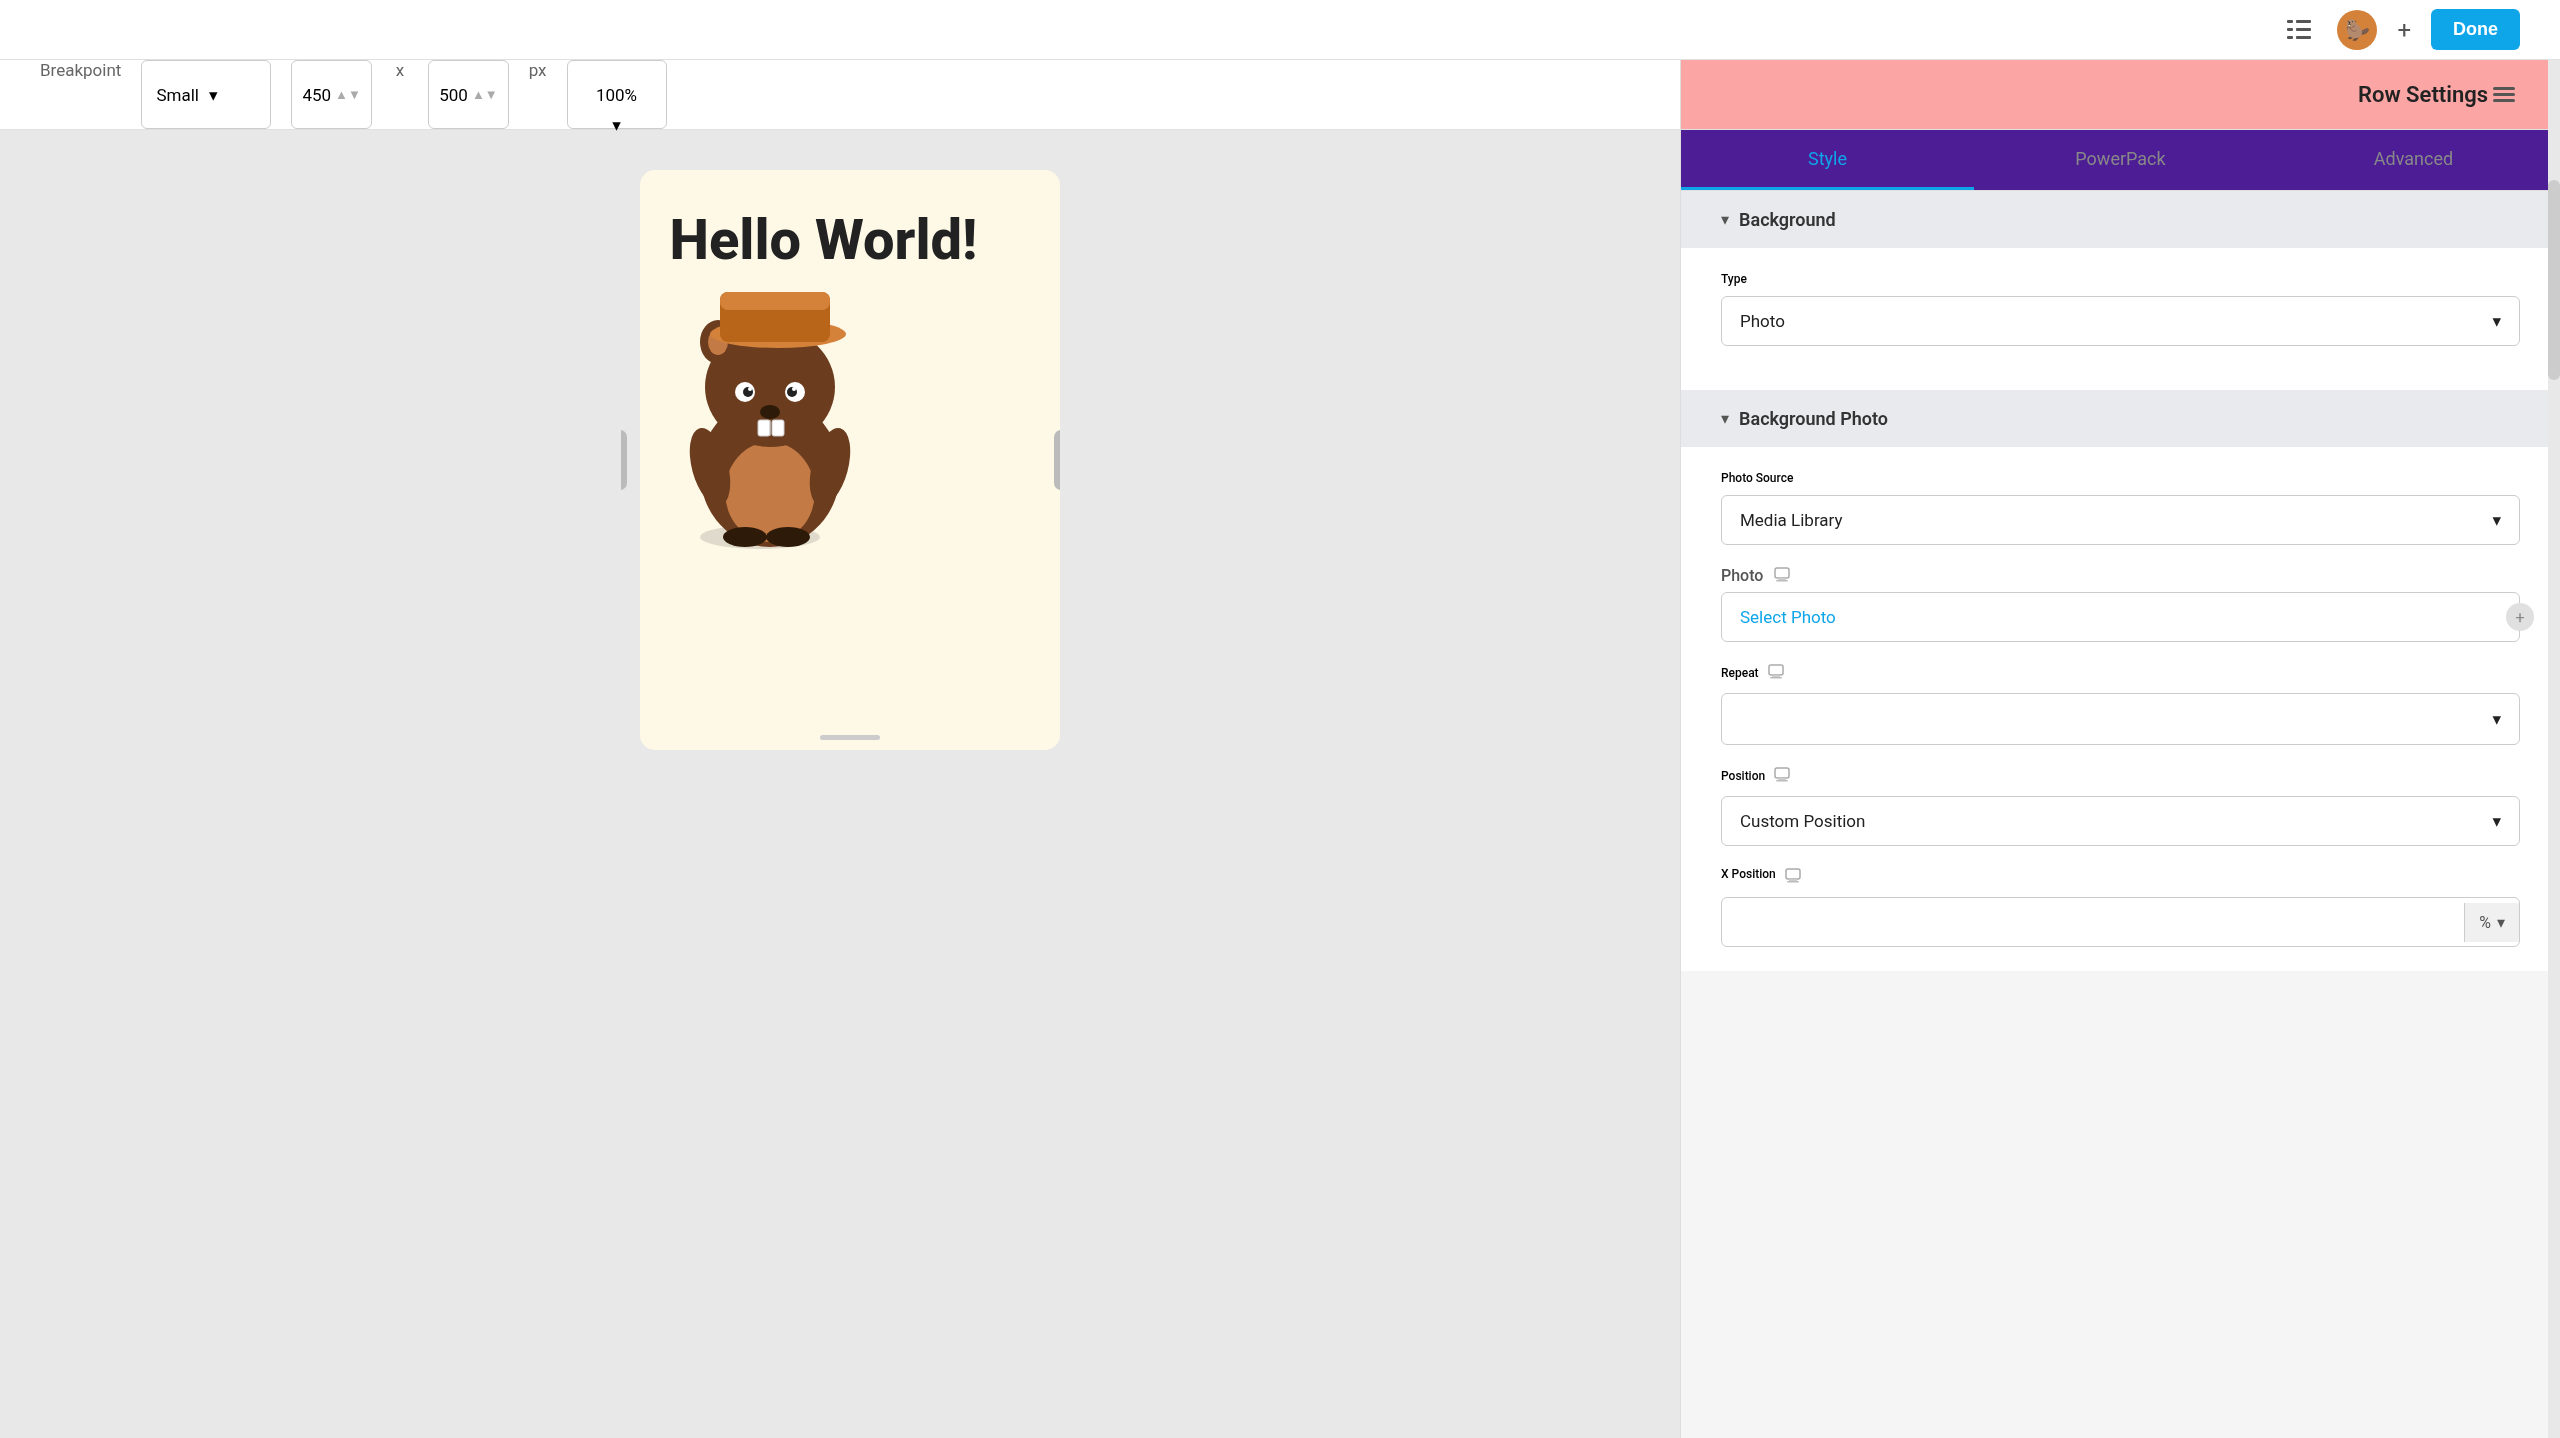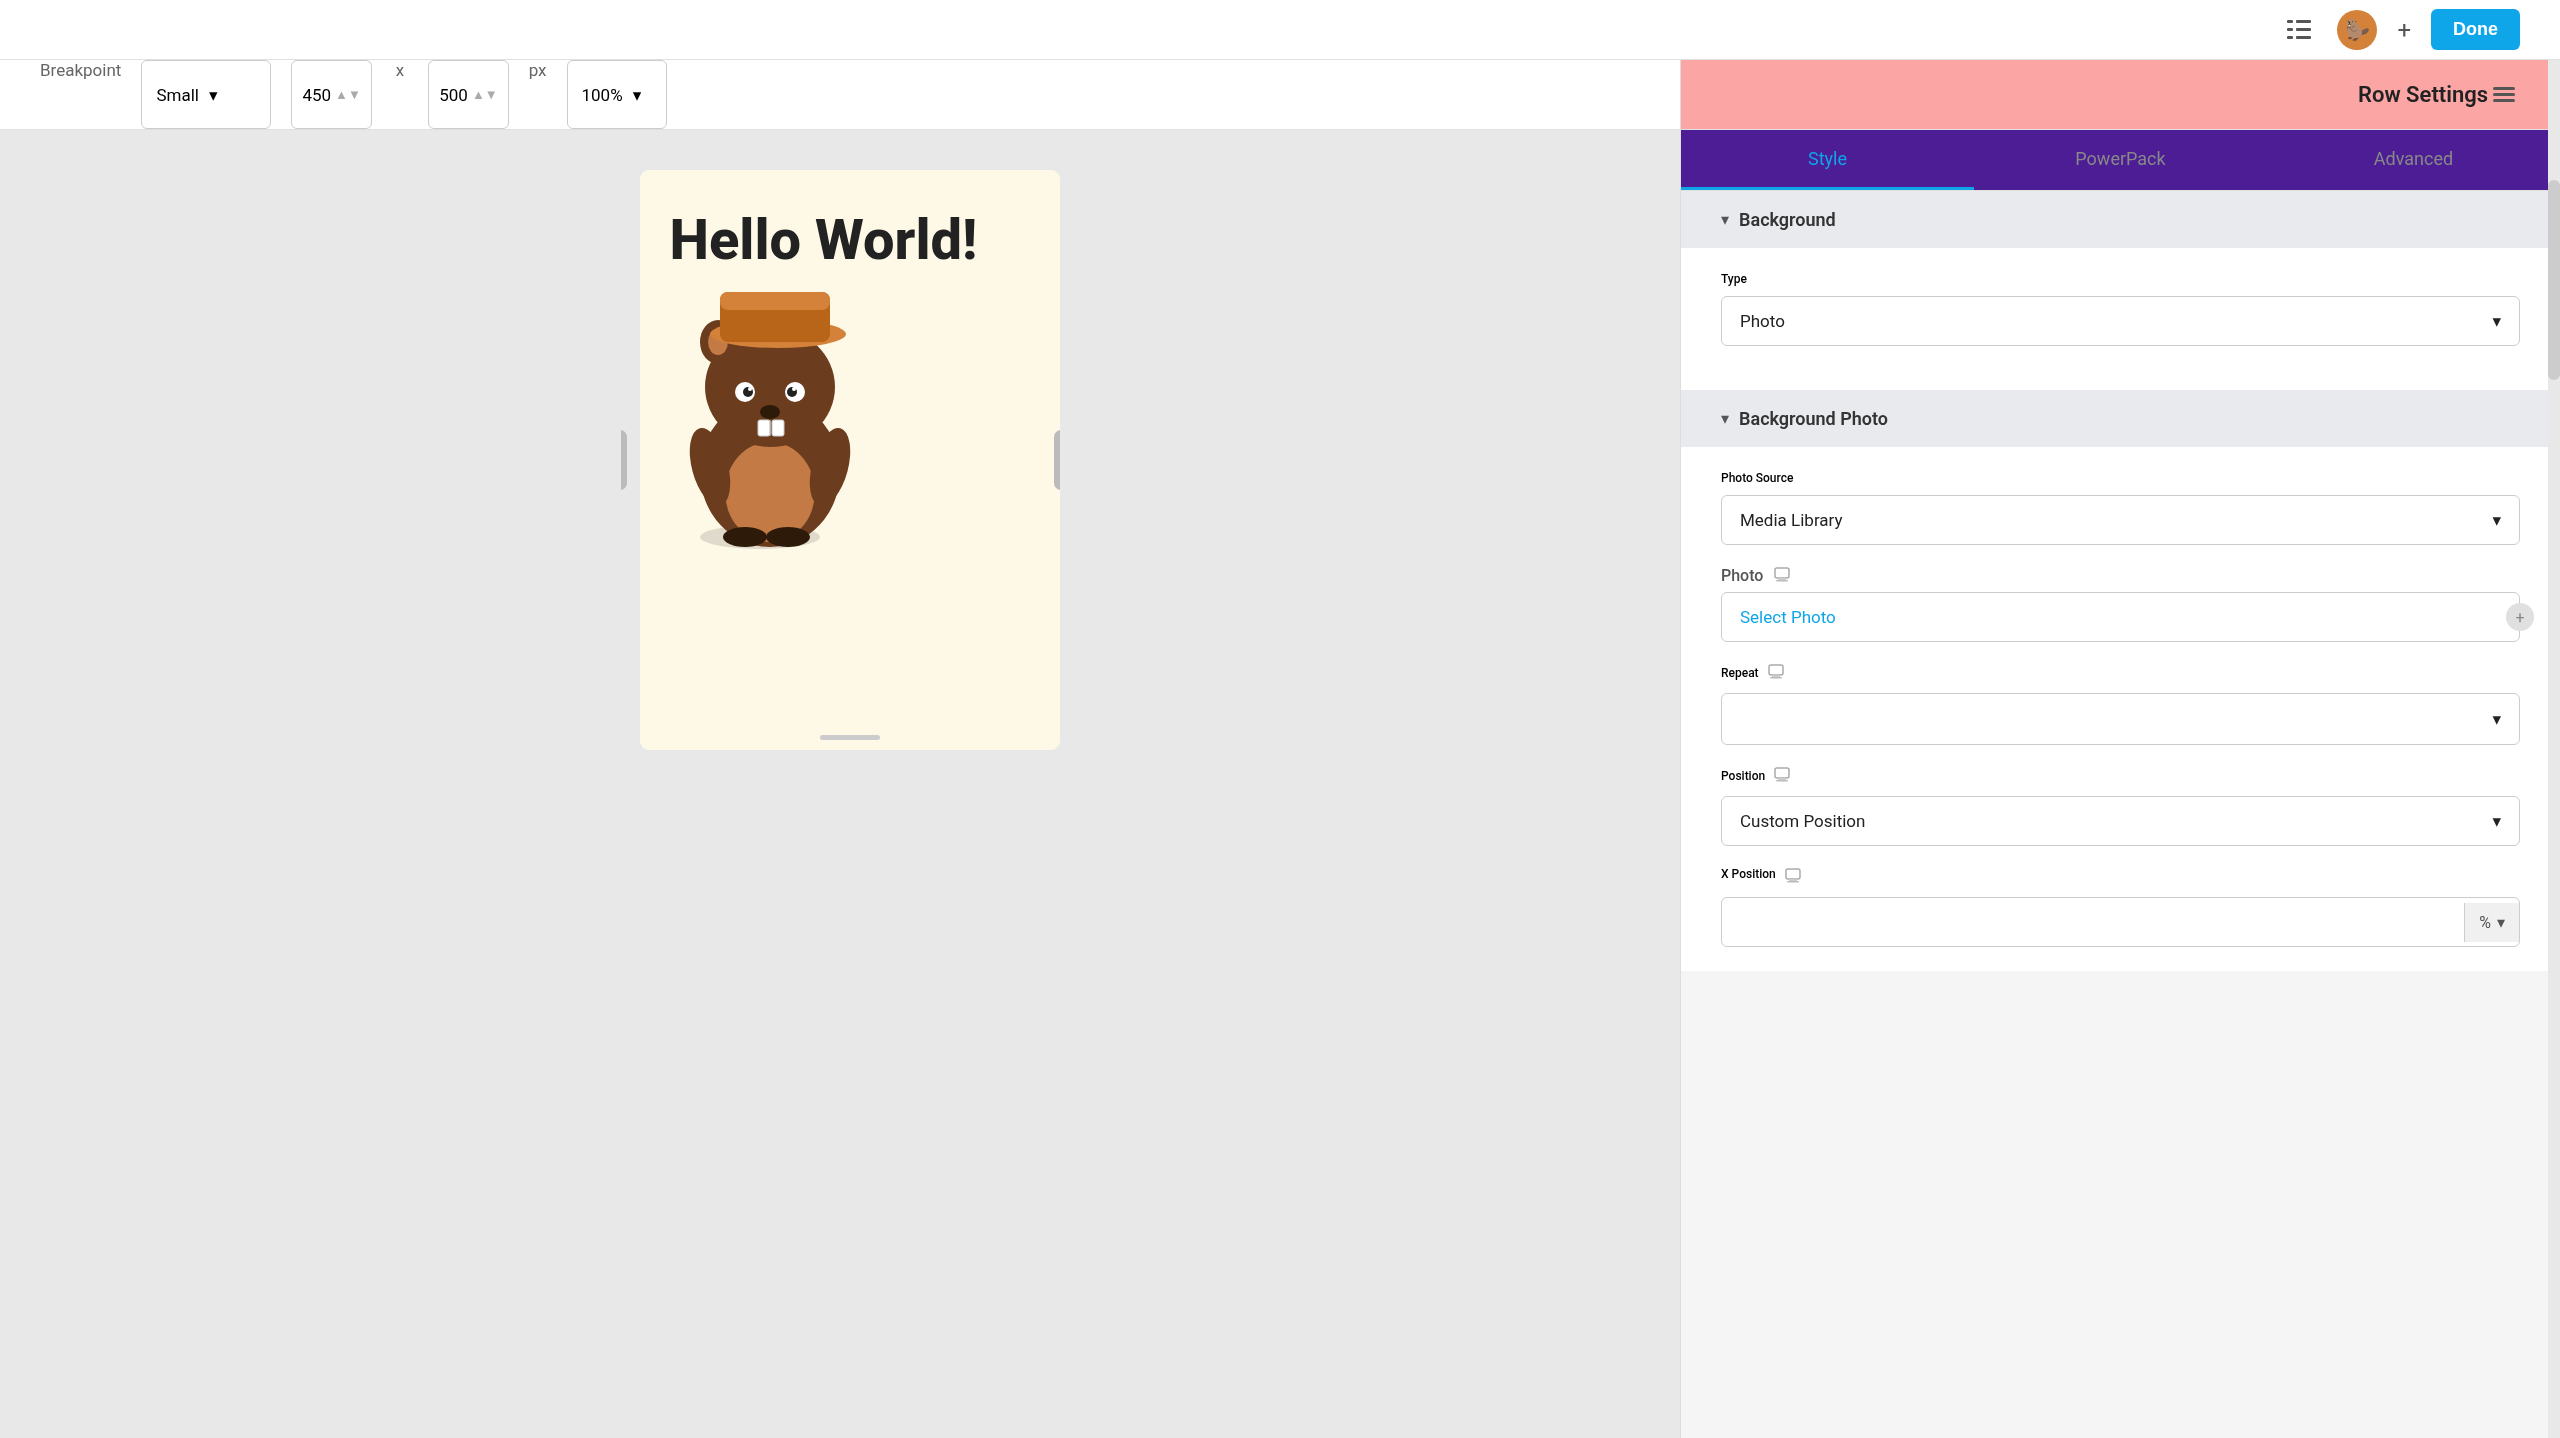--- a/index.html
+++ b/index.html
@@ -118,36 +118,37 @@
       display: flex;
       align-items: center;
       background: #fff;
       border: 1px solid #ccc;
       border-radius: 6px;
       padding: 24px 14px;
       font-size: 17px;
       gap: 10px;
       cursor: pointer;
       min-width: 100px;
+      flex-direction: column;
     }
 
     
     .canvas-area {
       flex: 1;
       display: flex;
       align-items: flex-start;
       justify-content: center;
       padding-top: 40px;
       overflow: hidden;
     }
 
     .canvas-frame {
       width: 420px;
       background: #fef9e7;
-      border-radius: 9px;
+      border-radius: 15px;
       overflow: hidden;
       position: relative;
       min-height: 580px;
       margin-left: 19px;
     }
 
     .canvas-content {
       padding: 40px 30px 0;
       display: flex;
       flex-direction: column;

